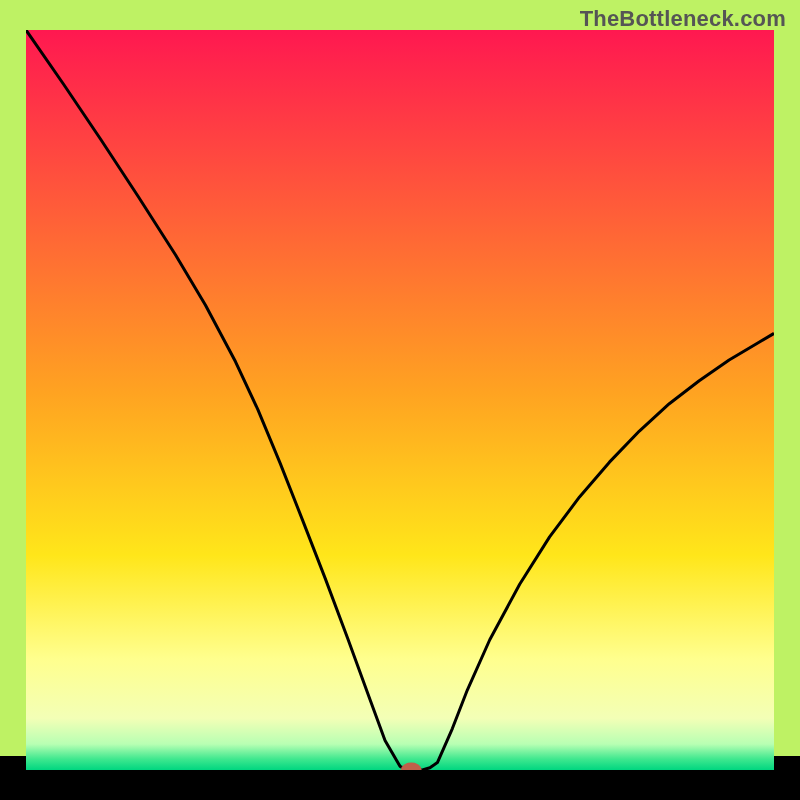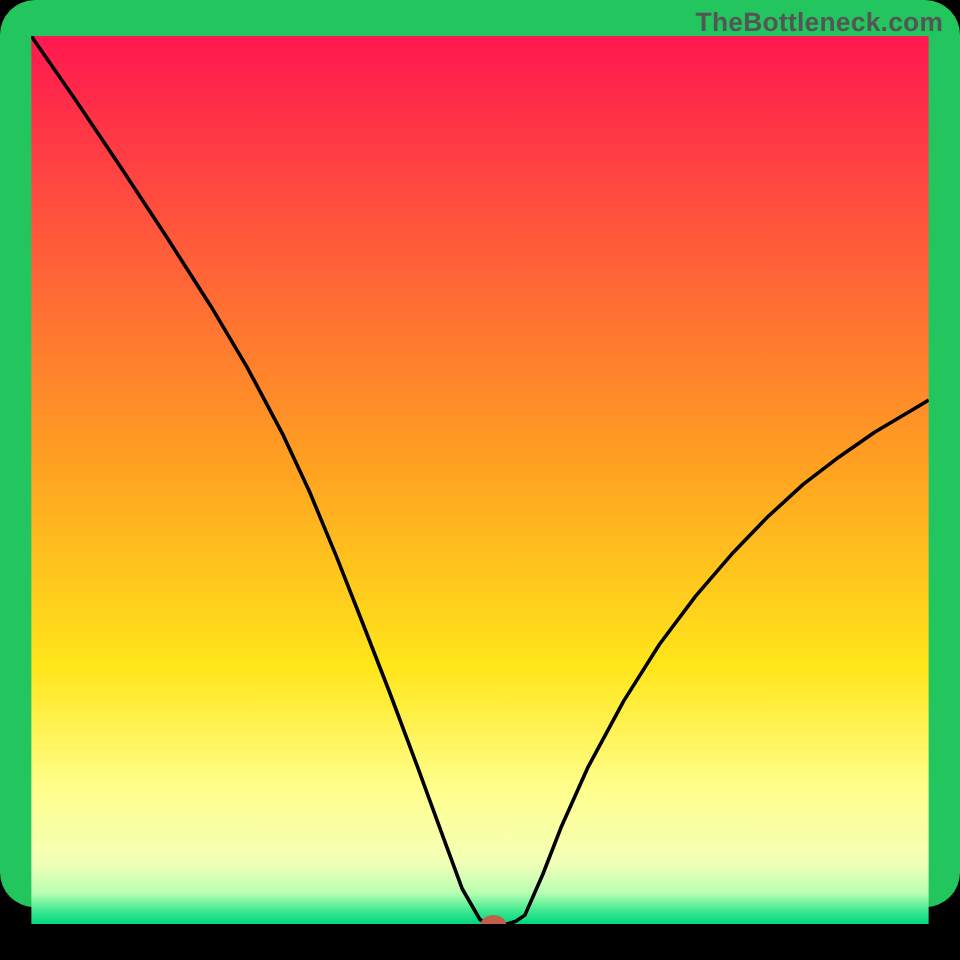--- a/index.html
+++ b/index.html
@@ -10,22 +10,21 @@
     background: #000;
     font-family: Arial, Helvetica, sans-serif;
     overflow: hidden;
   }
   .frame {
     position: absolute;
     left: 0;
     top: 0;
     width: 800px;
     height: 756px;
-    background: #22c55e;
-    border-radius: 29px;
+    background: #bef264;
   }
   .watermark {
     position: absolute;
     top: 6px;
     right: 14px;
     color: #555;
     font-size: 22px;
     font-weight: 600;
     letter-spacing: 0.2px;
     user-select: none;

